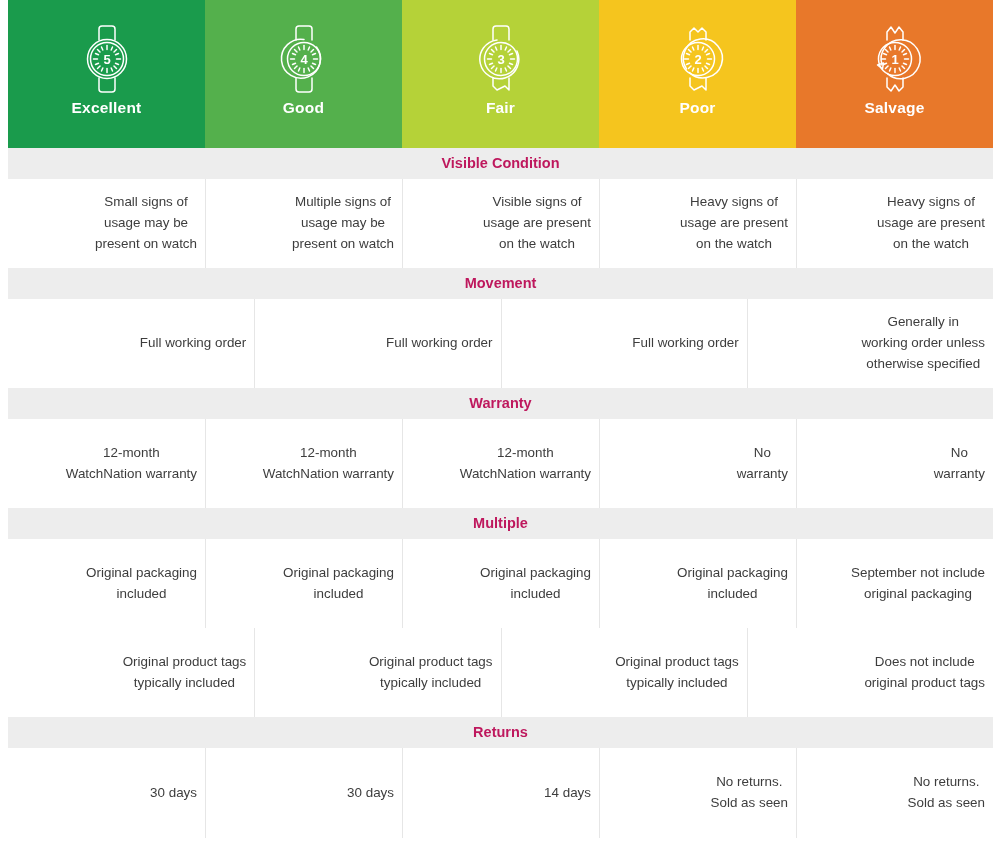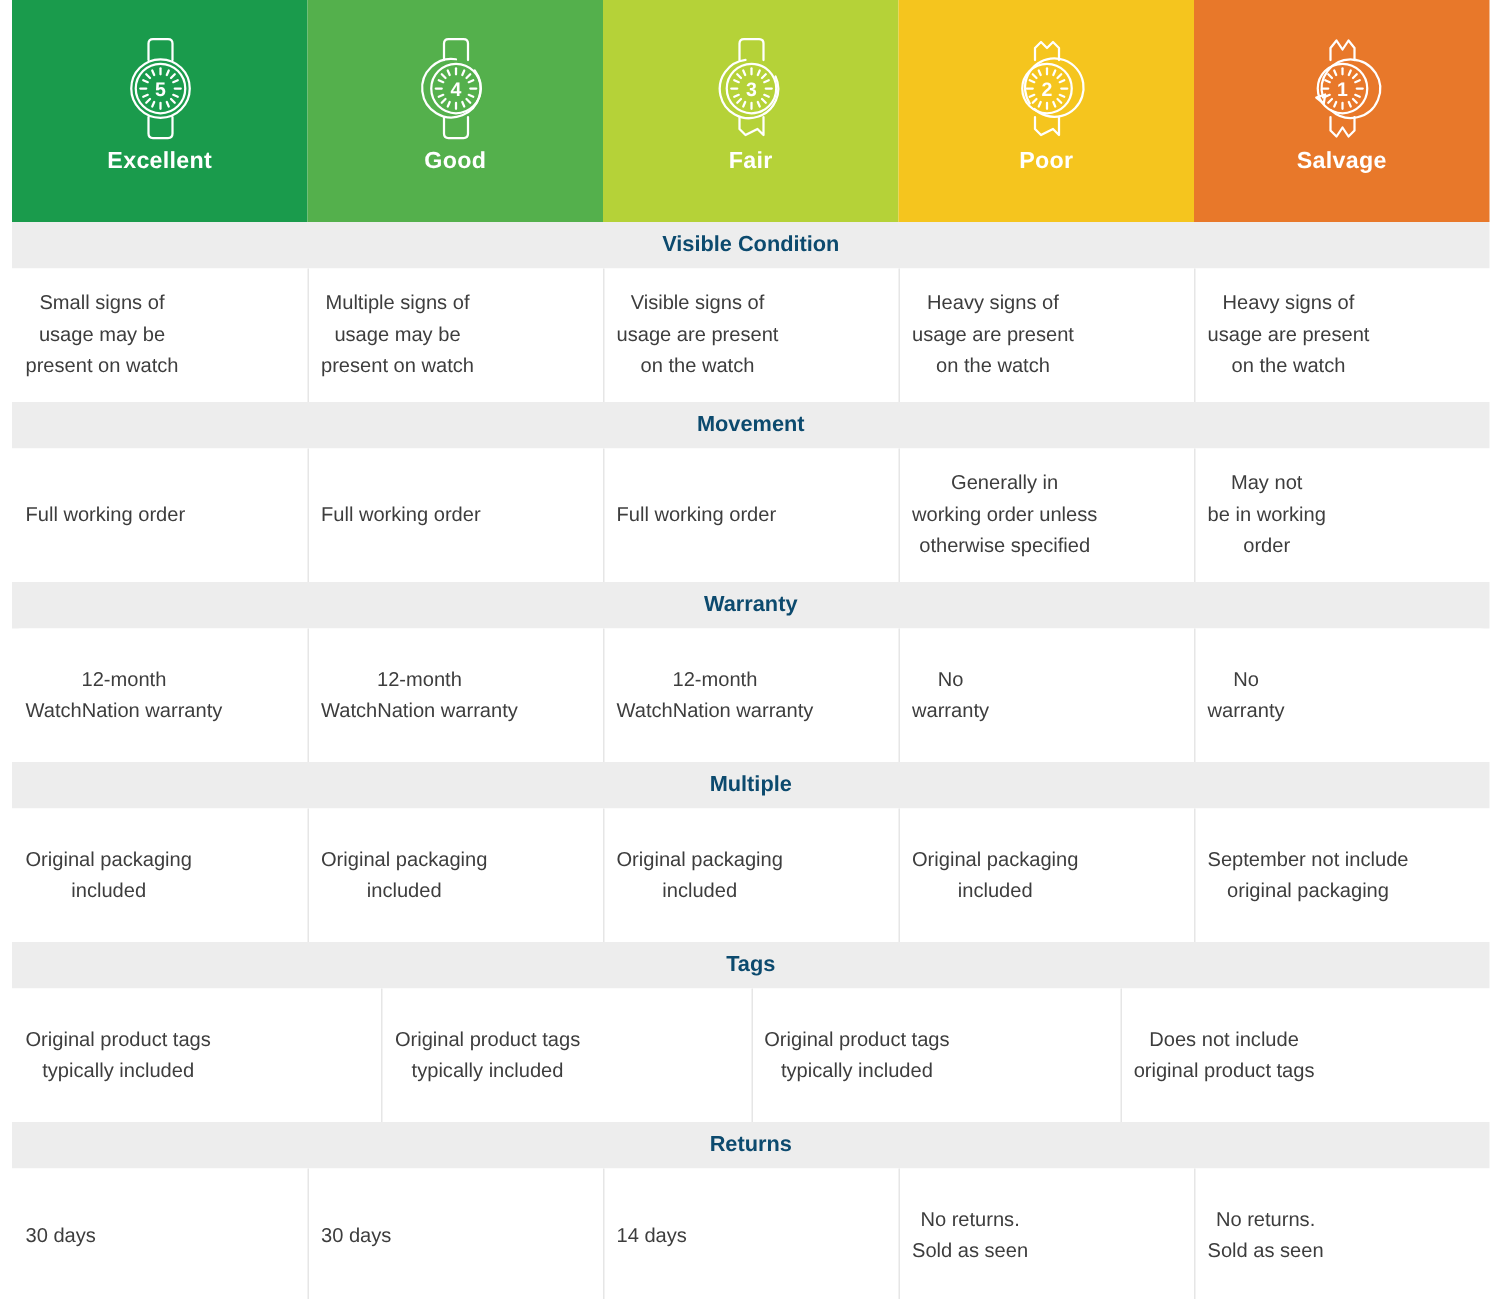--- a/index.html
+++ b/index.html
@@ -64,21 +64,21 @@
     background: #ededed;
     height: 31px;
     flex: 0 0 31px;
     display: flex;
     align-items: center;
     justify-content: center;
   }
   .section-title {
     font-size: 14.5px;
     font-weight: bold;
-    color: #0c4a6e;
+    color: #be185d;
     line-height: 1;
     text-align: center;
   }
 
   
   .body-row {
     display: flex;
     width: 100%;
     padding: 0 8px;
     background: #ffffff;
@@ -87,21 +87,21 @@
   .body-row.r-movement  { height: 89px; flex: 0 0 89px; }
   .body-row.r-warranty  { height: 89px; flex: 0 0 89px; border-radius: 14px; }
   .body-row.r-packaging { height: 89px; flex: 0 0 89px; }
   .body-row.r-tags      { height: 89px; flex: 0 0 89px; }
   .body-row.r-returns   { height: 90px; flex: 0 0 90px; }
 
   .body-cell {
     flex: 1 1 0;
     display: flex;
     align-items: center;
-    justify-content: flex-start;
+    justify-content: flex-end;
     padding: 8px 8px;
     border-left: 1px solid #e6e6e6;
     text-align: center;
   }
   .body-cell:first-child { border-left: 1px solid transparent; }
 
   .cell-text {
     font-size: 13.4px;
     line-height: 1.55;
     color: #3d3d3d;
@@ -315,25 +315,20 @@
         <span class="cell-text">Full working order</span>
       </div>
     <div class="body-cell">
         <span class="cell-text">Full working order</span>
       </div>
     <div class="body-cell">
         <span class="cell-text">Generally in
 working order unless
 otherwise specified</span>
       </div>
-    <div class="body-cell">
-        <span class="cell-text">May not
-be in working
-order</span>
-      </div>
   </div>
 
   <div class="section-band">
     <span class="section-title">Warranty</span>
   </div>
   <div class="body-row r-warranty">
     <div class="body-cell">
         <span class="cell-text">12-month
 WatchNation warranty</span>
       </div>
@@ -374,23 +369,20 @@
     <div class="body-cell">
         <span class="cell-text">Original packaging
 included</span>
       </div>
     <div class="body-cell">
         <span class="cell-text">September not include
 original packaging</span>
       </div>
   </div>
 
-  <div class="section-band">
-    <span class="section-title">Tags</span>
-  </div>
   <div class="body-row r-tags">
     <div class="body-cell">
         <span class="cell-text">Original product tags
 typically included</span>
       </div>
     <div class="body-cell">
         <span class="cell-text">Original product tags
 typically included</span>
       </div>
     <div class="body-cell">

